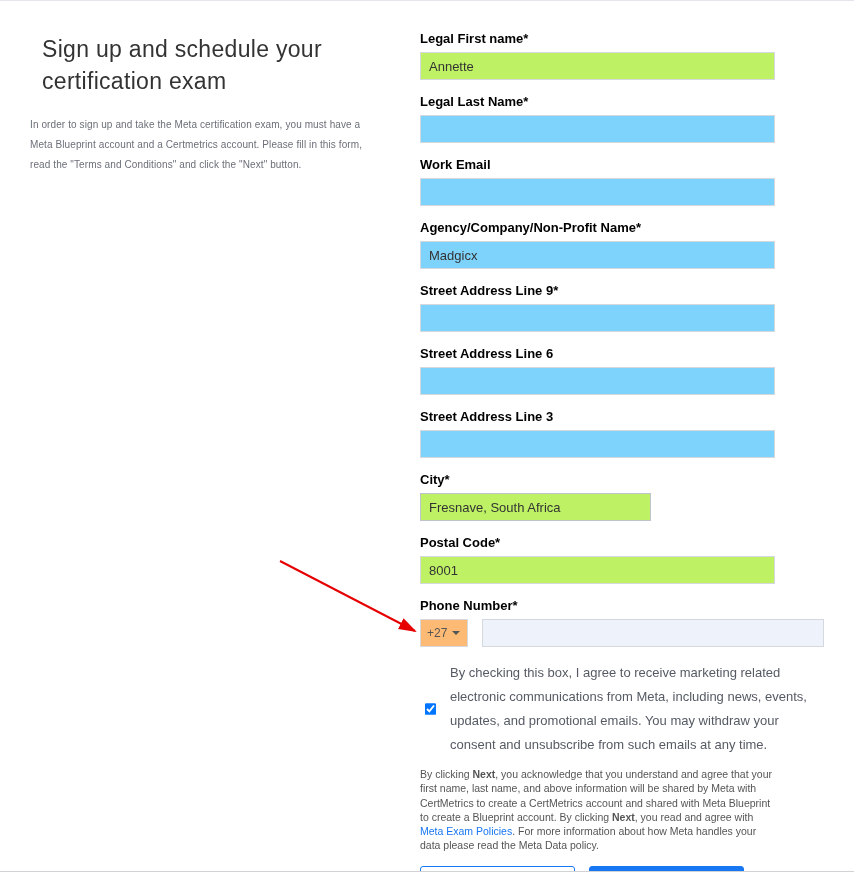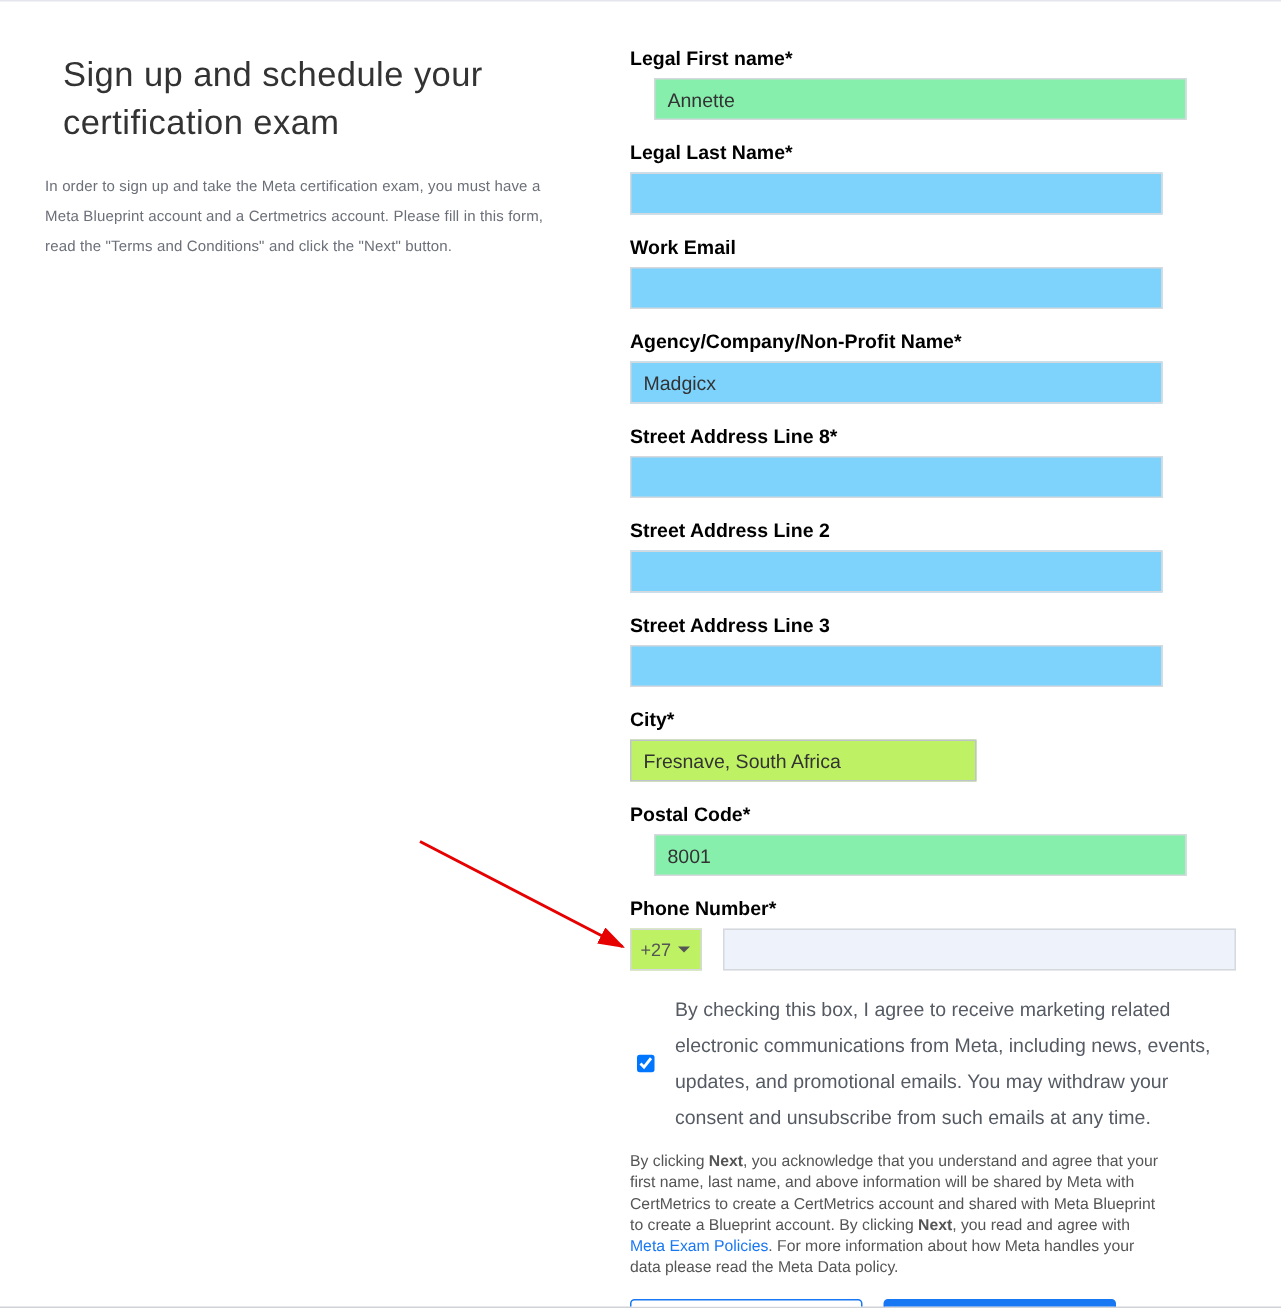--- a/index.html
+++ b/index.html
@@ -50,29 +50,29 @@
   }
   .input {
     width: 355px;
     height: 28px;
     border: 1px solid #d5d8dc;
     font-size: 13px;
     padding: 4px 8px;
     background: #7dd3fc;
     color: #333;
   }
-  .input.filled { background: #86efac; margin-left: 16px; }
+  .input.filled { background: #bef264; }
   .input.city { width: 231px; background: #bef264; border-color:#bfc3cc; }
   .phone-row { display:flex; gap:14px; align-items:center; }
   .dial {
     height: 28px;
     border:1px solid #d5d8dc;
     font-size:12px;
     padding:4px 6px;
-    background:#bef264;
+    background:#fdba74;
     display:inline-flex;
     align-items:center;
     gap:4px;
     cursor:pointer;
     color:#555;
   }
   .dial svg { width:10px; height:10px; }
   .phone-in { flex:1; height:28px; border:1px solid #d5d8dc; background:#eef2fb; }
 
   .check-row { display:flex; gap:10px; margin-top:10px; }
@@ -132,26 +132,26 @@
       <div class="label">Work Email</div>
       <input class="input" value="" style="">
     </div>
 
     <div class="field">
       <div class="label">Agency/Company/Non-Profit Name*</div>
       <input class="input" value="Madgicx" style="">
     </div>
 
     <div class="field">
-      <div class="label">Street Address Line 8*</div>
-      <input class="input" value="" style="">
-    </div>
-
-    <div class="field">
-      <div class="label">Street Address Line 2</div>
+      <div class="label">Street Address Line 9*</div>
+      <input class="input" value="" style="">
+    </div>
+
+    <div class="field">
+      <div class="label">Street Address Line 6</div>
       <input class="input" value="" style="">
     </div>
 
     <div class="field">
       <div class="label">Street Address Line 3</div>
       <input class="input" value="" style="">
     </div>
 
     <div class="field">
       <div class="label">City*</div>

